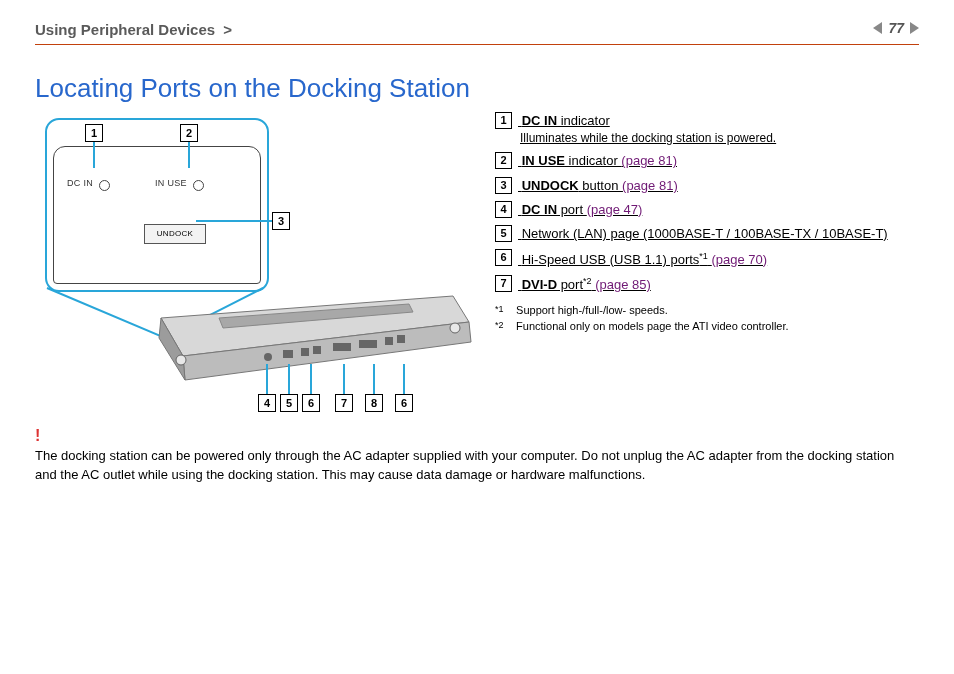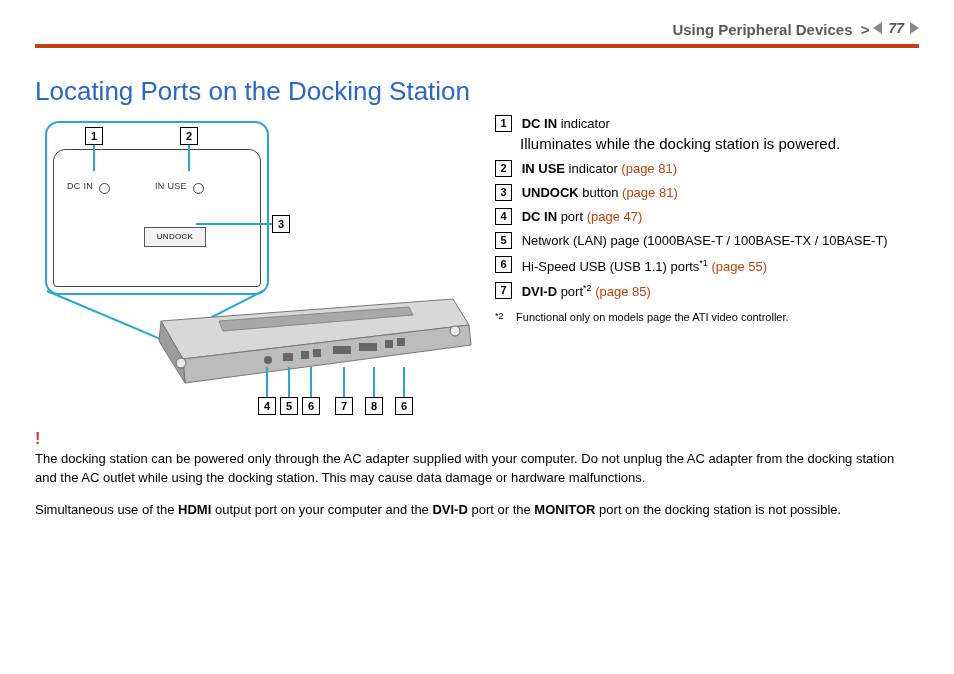--- a/index.html
+++ b/index.html
@@ -11,23 +11,23 @@
     background: #fff;
     color: #000;
     font-size: 13px;
     position: relative;
   }
   .page {
     padding: 20px 35px 0 35px;
   }
   .header {
     display: flex;
-    justify-content: flex-end;
+    justify-content: space-between;
     align-items: flex-start;
-    border-bottom: 4px solid #c2410c;
+    border-bottom: 1px solid #c2410c;
     padding-bottom: 4px;
     margin-bottom: 28px;
   }
   .breadcrumb {
     font-size: 15px;
     font-weight: bold;
     color: #5a5a5a;
     line-height: 1.3;
   }
   .breadcrumb .chevron { padding: 0 4px; }
@@ -166,43 +166,43 @@
   .num6b { left: 360px; }
   .lb { top: 256px; width: 2px; height: 30px; }
   .l4 { left: 231px; }
   .l5 { left: 253px; }
   .l6 { left: 275px; }
   .l7 { left: 308px; }
   .l8 { left: 338px; }
   .l6b { left: 368px; }
 
   
-  .legend { margin-top: 4px; }
+  .legend { margin-top: 4px; text-decoration: underline; }
   .legend-row {
     margin-bottom: 6px;
     line-height: 1.4;
   }
   .lnum {
     display: inline-block;
     width: 15px; height: 15px;
     border: 1px solid #000;
     text-align: center;
     line-height: 15px;
     font-size: 11px;
     font-weight: bold;
     margin-right: 6px;
     vertical-align: top;
   }
   .legend-row .txt { display: inline; }
   .legend-row .subtxt {
     display: block;
     margin-left: 25px;
-    font-size: 15px;
-  }
-  .pagelink { color: #c2410c; }
+    font-size: 12px;
+  }
+  .pagelink { color: #701a75; }
   .sup { font-size: 9px; vertical-align: super; }
   .footnotes {
     margin-top: 10px;
     font-size: 11px;
   }
   .footnotes .fn {
     margin-bottom: 4px;
   }
   .footnotes .fnmark {
     display: inline-block;
@@ -341,43 +341,44 @@
           <span class="txt"><b>DC IN</b><span> port </span><span class="pagelink">(page 47)</span></span>
         </div>
 
         <div class="legend-row">
           <span class="lnum">5</span>
           <span class="txt">Network (LAN) page (1000BASE-T / 100BASE-TX / 10BASE-T)</span>
         </div>
 
         <div class="legend-row">
           <span class="lnum">6</span>
-          <span class="txt"><span>Hi-Speed USB (USB 1.1) ports</span><span class="sup">*1</span><span> </span><span class="pagelink">(page 55)</span></span>
+          <span class="txt"><span>Hi-Speed USB (USB 1.1) ports</span><span class="sup">*1</span><span> </span><span class="pagelink">(page 70)</span></span>
         </div>
 
         <div class="legend-row">
           <span class="lnum">7</span>
           <span class="txt"><b>DVI-D</b><span> port</span><span class="sup">*2</span><span> </span><span class="pagelink">(page 85)</span></span>
         </div>
 
 
       </div>
 
       <div class="footnotes">
+        <div class="fn">
+          <span class="fnmark">*1</span>
+          <span>Support high-/full-/low- speeds.</span>
+        </div>
         <div class="fn">
           <span class="fnmark">*2</span>
           <span>Functional only on models page the ATI video controller.</span>
         </div>
       </div>
     </div>
 
   </div>
 
   <div class="warning">
     <span class="exc">!</span>
     <span>The docking station can be powered only through the AC adapter supplied with your computer. Do not unplug the AC adapter from the docking station and the AC outlet while using the docking station. This may cause data damage or hardware malfunctions.</span>
   </div>
 
-  <div class="note2">
-    <span>Simultaneous use of the </span><b>HDMI</b><span> output port on your computer and the </span><b>DVI-D</b><span> port or the </span><b>MONITOR</b><span> port on the docking station is not possible.</span>
-  </div>
 
 </div>
 
 </body></html>

